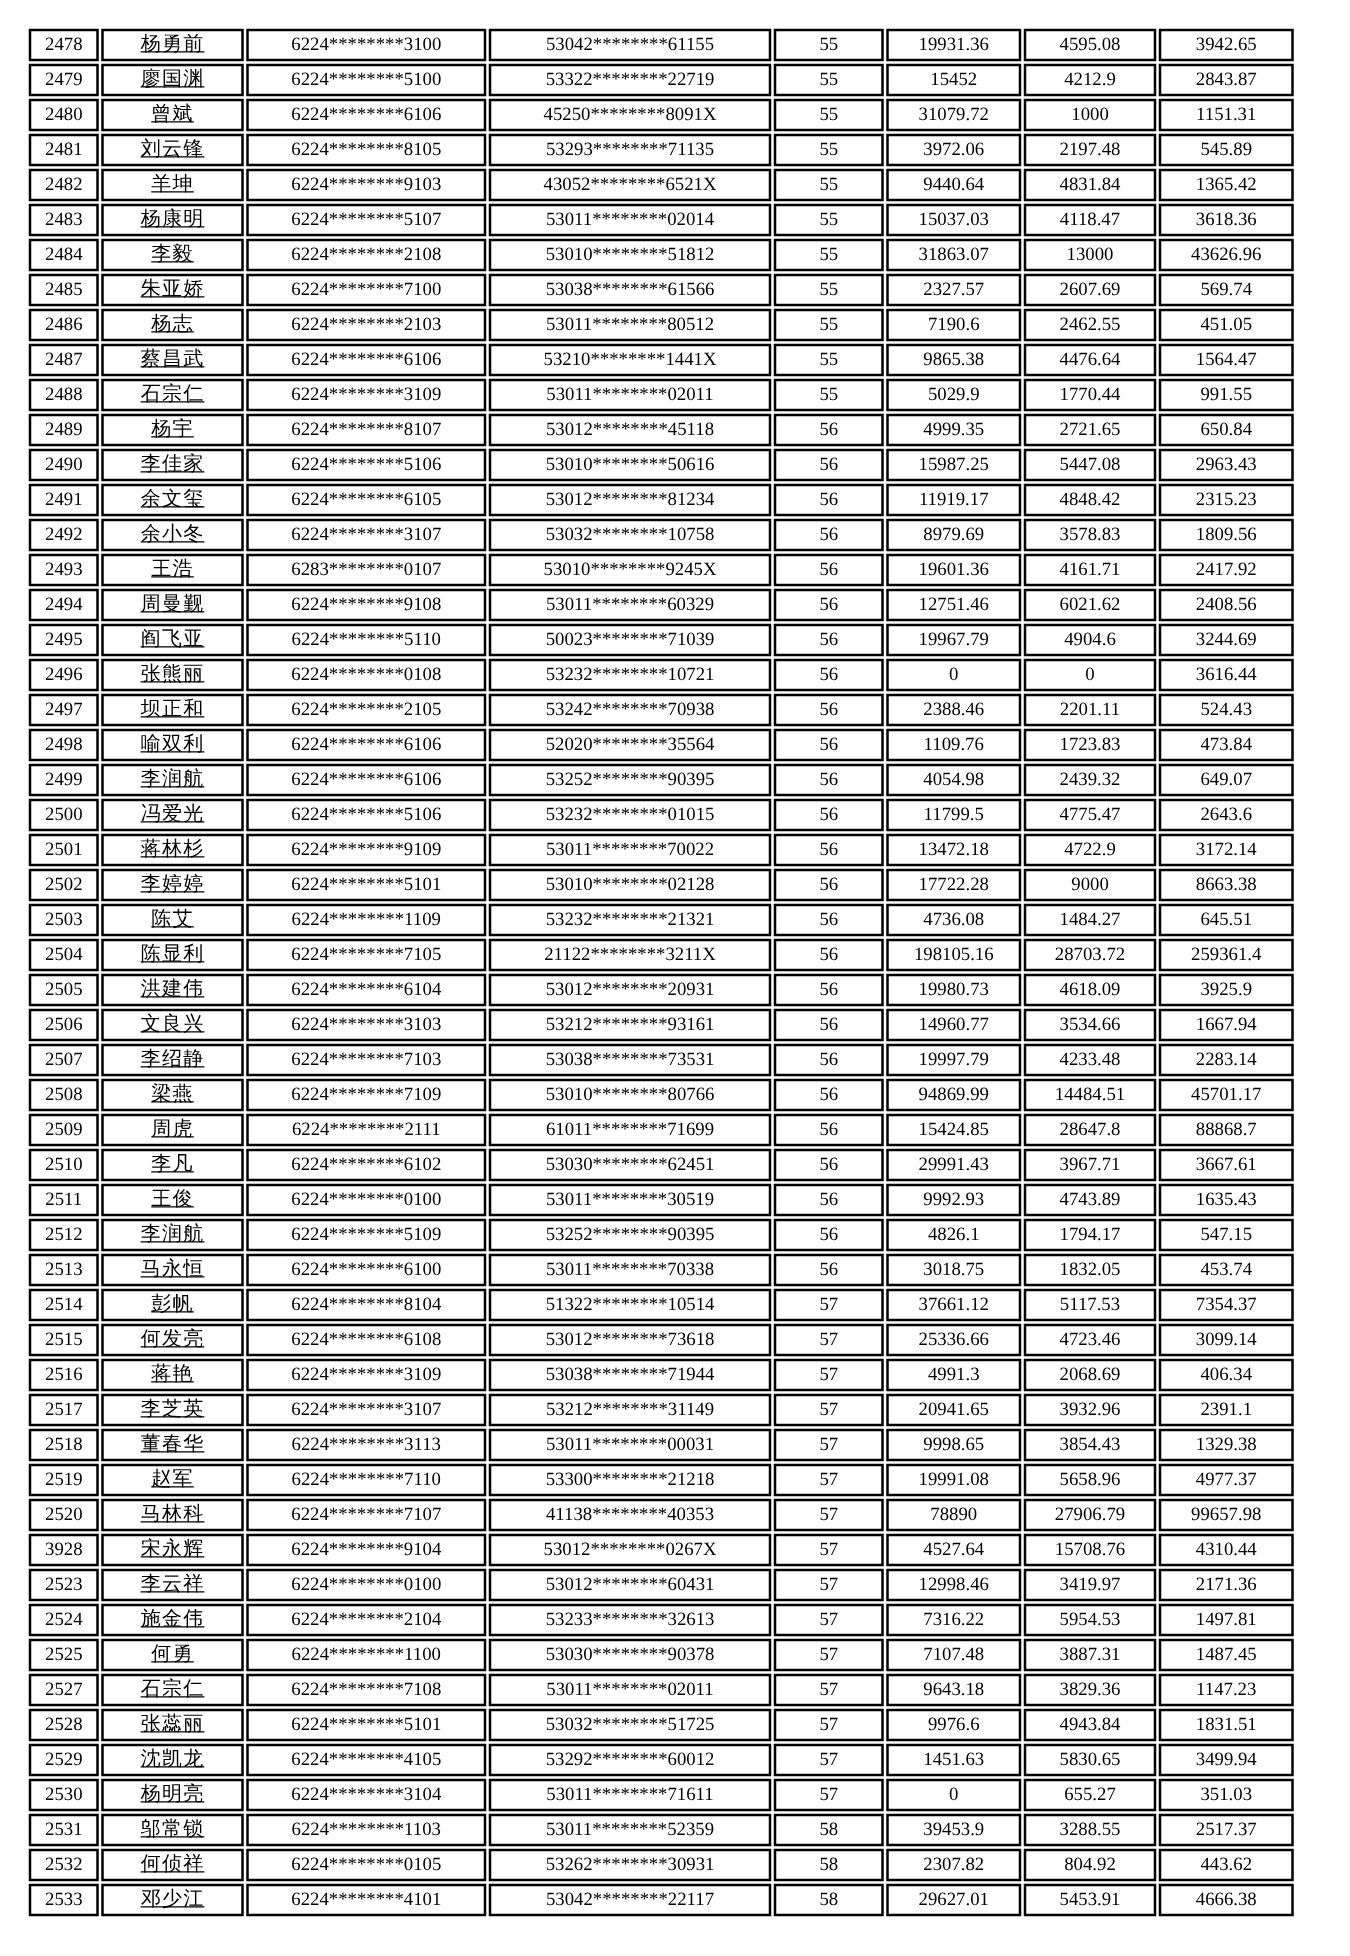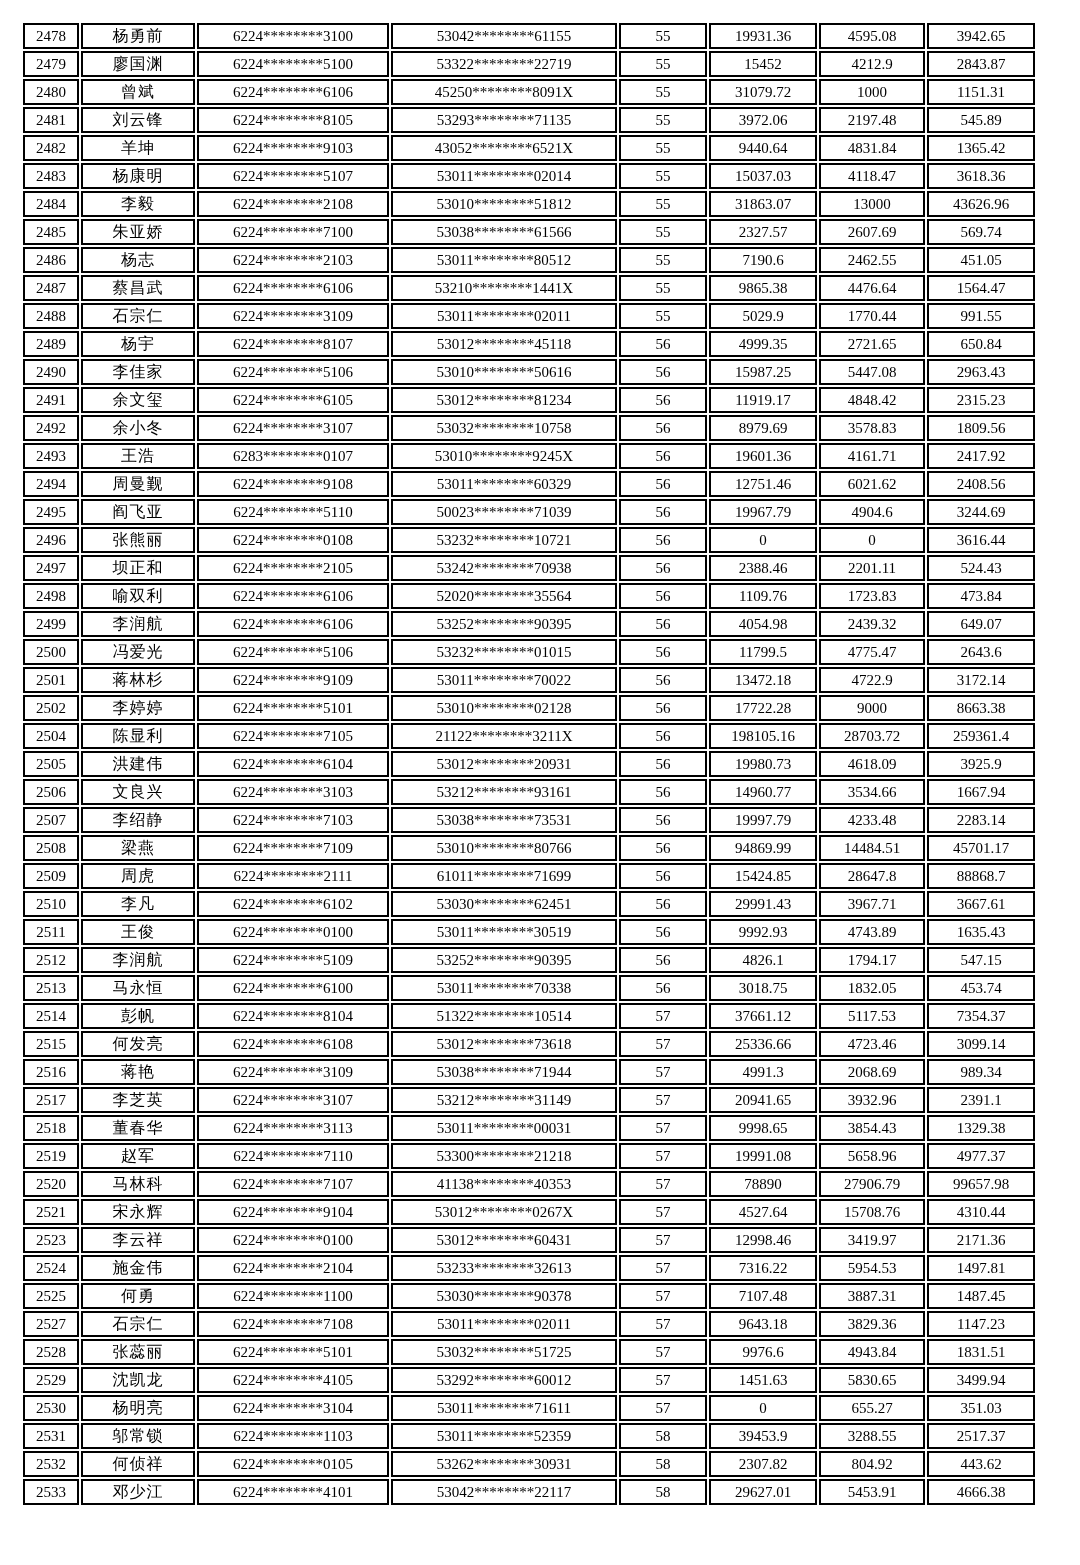--- a/index.html
+++ b/index.html
@@ -32,20 +32,21 @@
     text-align: center;
     vertical-align: middle;
     font-size: 15px;
     white-space: nowrap;
     overflow: hidden;
     background: #ffffff;
   }
   table.data-table td.col-name {
     font-size: 16px;
     letter-spacing: 1px;
+    text-decoration: underline;
   }
   table.data-table td.col-index,
   table.data-table td.col-age {
     font-size: 15px;
   }
   col.c-index  { width: 56px; }
   col.c-name   { width: 114px; }
   col.c-card   { width: 192px; }
   col.c-id     { width: 226px; }
   col.c-age    { width: 88px; }
@@ -313,20 +314,30 @@
           <td class="col-index">2502</td>
           <td class="col-name">李婷婷</td>
           <td class="col-card">6224********5101</td>
           <td class="col-id">53010********02128</td>
           <td class="col-age">56</td>
           <td class="col-amt1">17722.28</td>
           <td class="col-amt2">9000</td>
           <td class="col-amt3">8663.38</td>
         </tr>
         <tr>
+          <td class="col-index">2503</td>
+          <td class="col-name">陈艾</td>
+          <td class="col-card">6224********1109</td>
+          <td class="col-id">53232********21321</td>
+          <td class="col-age">56</td>
+          <td class="col-amt1">4736.08</td>
+          <td class="col-amt2">1484.27</td>
+          <td class="col-amt3">645.51</td>
+        </tr>
+        <tr>
           <td class="col-index">2504</td>
           <td class="col-name">陈显利</td>
           <td class="col-card">6224********7105</td>
           <td class="col-id">21122********3211X</td>
           <td class="col-age">56</td>
           <td class="col-amt1">198105.16</td>
           <td class="col-amt2">28703.72</td>
           <td class="col-amt3">259361.4</td>
         </tr>
         <tr>
@@ -440,21 +451,21 @@
           <td class="col-amt3">3099.14</td>
         </tr>
         <tr>
           <td class="col-index">2516</td>
           <td class="col-name">蒋艳</td>
           <td class="col-card">6224********3109</td>
           <td class="col-id">53038********71944</td>
           <td class="col-age">57</td>
           <td class="col-amt1">4991.3</td>
           <td class="col-amt2">2068.69</td>
-          <td class="col-amt3">989.34</td>
+          <td class="col-amt3">406.34</td>
         </tr>
         <tr>
           <td class="col-index">2517</td>
           <td class="col-name">李芝英</td>
           <td class="col-card">6224********3107</td>
           <td class="col-id">53212********31149</td>
           <td class="col-age">57</td>
           <td class="col-amt1">20941.65</td>
           <td class="col-amt2">3932.96</td>
           <td class="col-amt3">2391.1</td>
@@ -483,21 +494,21 @@
           <td class="col-index">2520</td>
           <td class="col-name">马林科</td>
           <td class="col-card">6224********7107</td>
           <td class="col-id">41138********40353</td>
           <td class="col-age">57</td>
           <td class="col-amt1">78890</td>
           <td class="col-amt2">27906.79</td>
           <td class="col-amt3">99657.98</td>
         </tr>
         <tr>
-          <td class="col-index">2521</td>
+          <td class="col-index">3928</td>
           <td class="col-name">宋永辉</td>
           <td class="col-card">6224********9104</td>
           <td class="col-id">53012********0267X</td>
           <td class="col-age">57</td>
           <td class="col-amt1">4527.64</td>
           <td class="col-amt2">15708.76</td>
           <td class="col-amt3">4310.44</td>
         </tr>
         <tr>
           <td class="col-index">2523</td>

